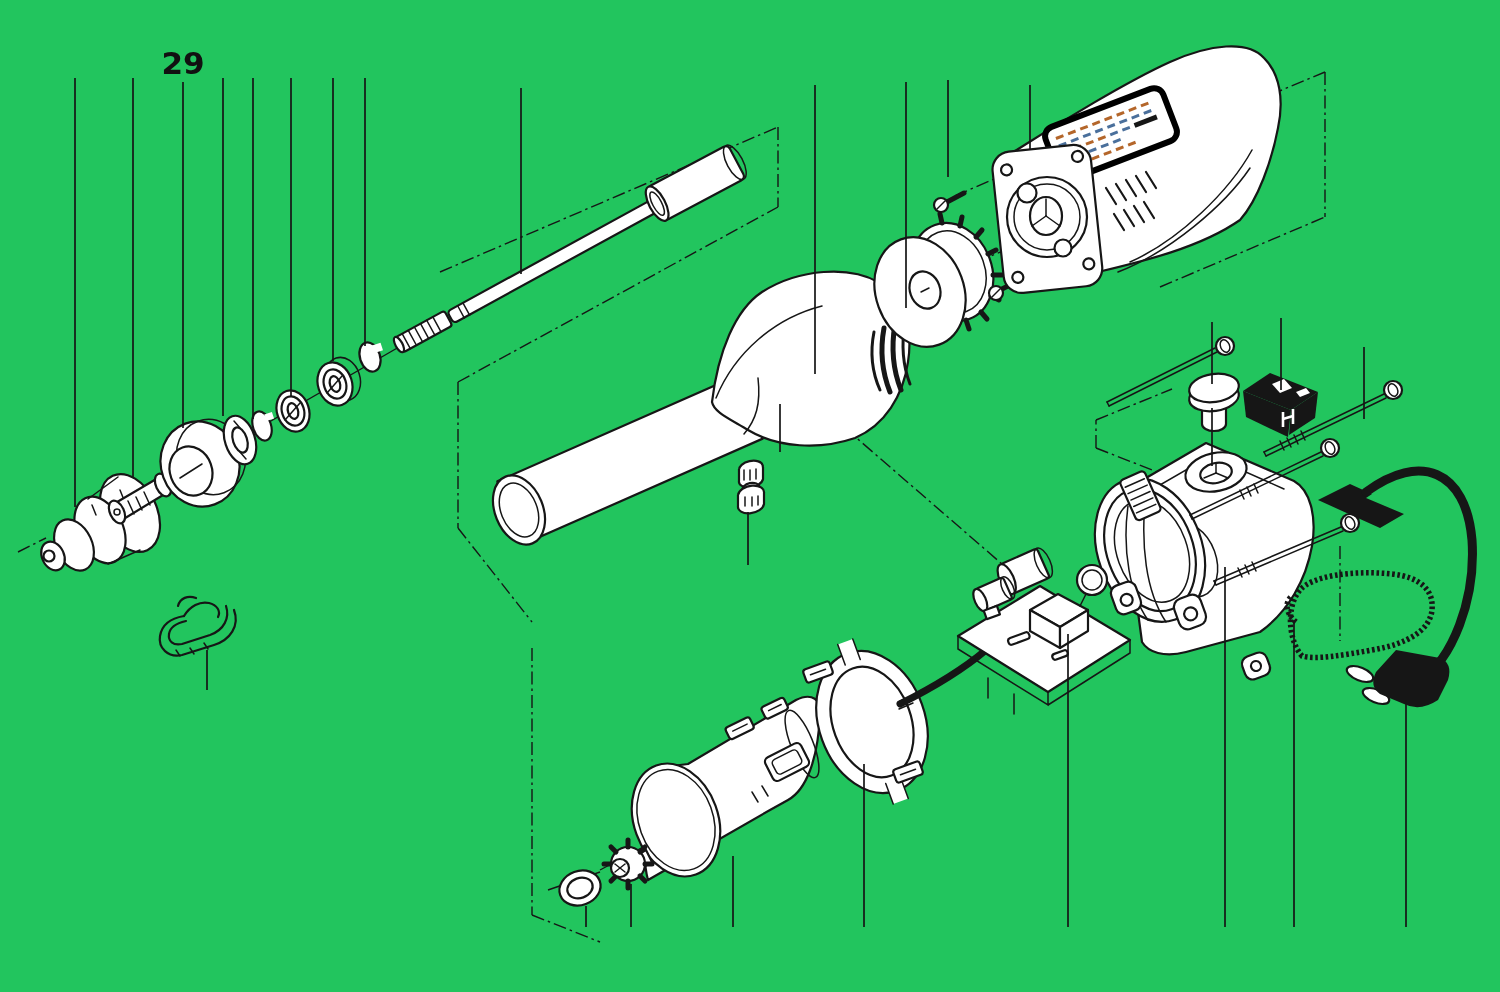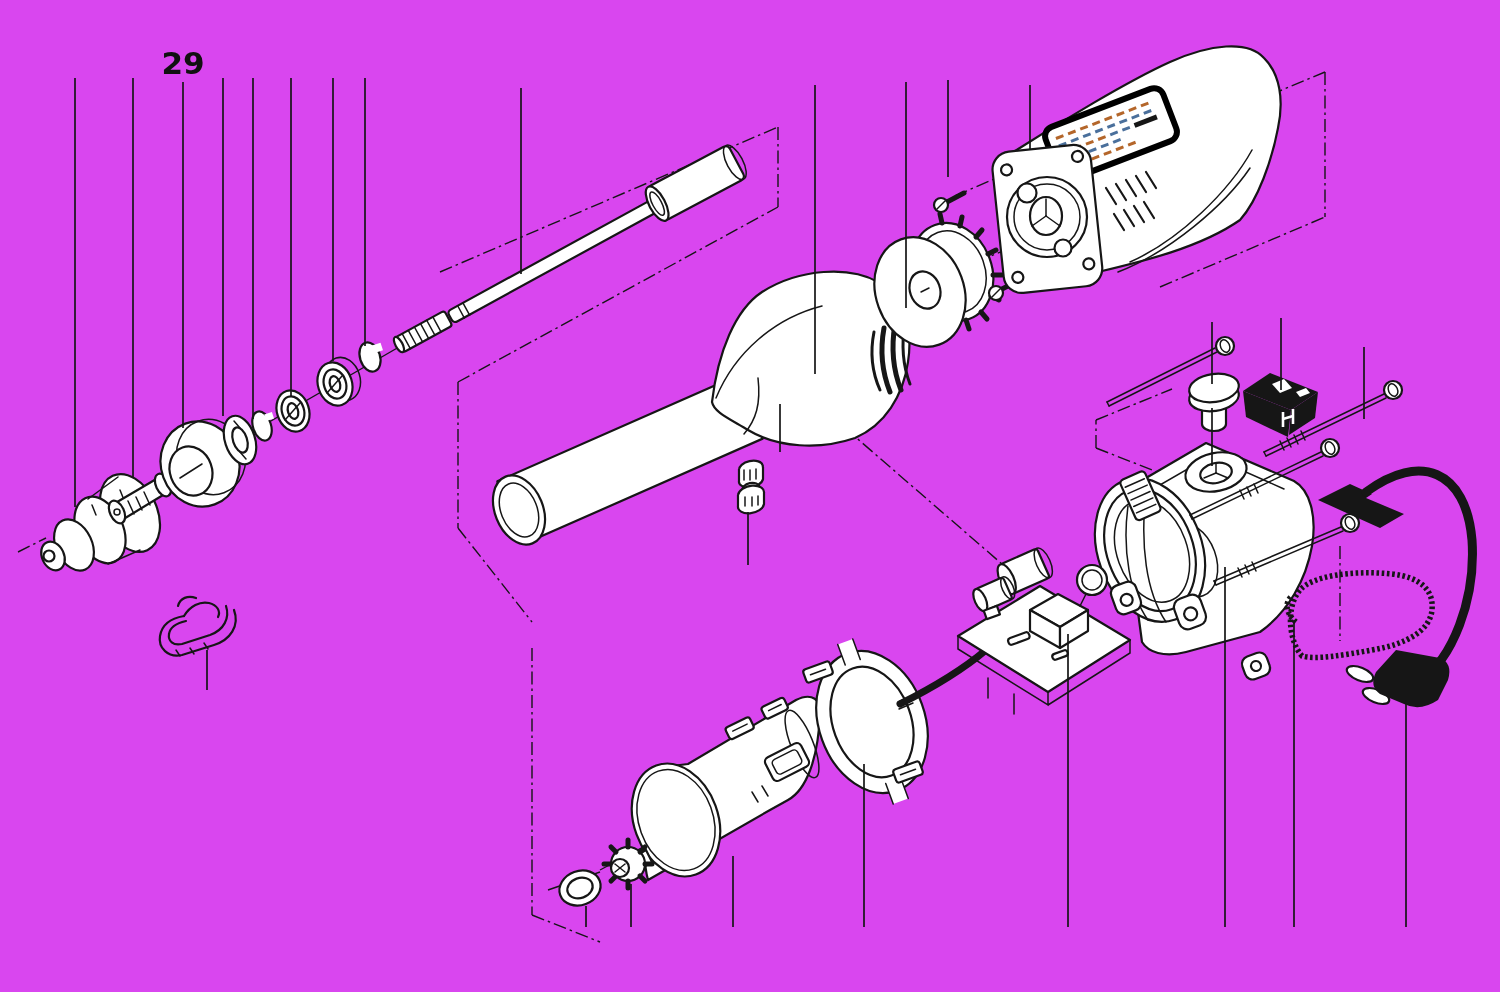--- a/index.html
+++ b/index.html
@@ -1,16 +1,16 @@
 <!DOCTYPE html>
 <html><head>
 <meta charset="utf-8">
 <style>
   html,body{margin:0;padding:0;background:#ffffff;}
-  .stage{position:relative;width:1500px;height:992px;background:#d946ef;overflow:hidden;
+  .stage{position:relative;width:1500px;height:992px;background:#22c55e;overflow:hidden;
          font-family:"DejaVu Sans","Liberation Sans",sans-serif;}
   svg{display:block;}
   .ln{fill:none;stroke:#161616;stroke-width:2.2;stroke-linecap:round;stroke-linejoin:round;}
   .tn{fill:none;stroke:#161616;stroke-width:1.5;stroke-linecap:round;}
   .wf{fill:#ffffff;stroke:#161616;stroke-width:2.2;stroke-linejoin:round;}
   .bk{fill:#161616;stroke:none;}
   .cl{stroke:#161616;stroke-width:1.7;fill:none;}
   .ph{stroke:#161616;stroke-width:1.4;fill:none;stroke-dasharray:13 4 2.5 4;}
   .ax{stroke:#161616;stroke-width:1.2;fill:none;}
   .callout-num{font-family:"DejaVu Sans","Liberation Sans",sans-serif;font-weight:700;

